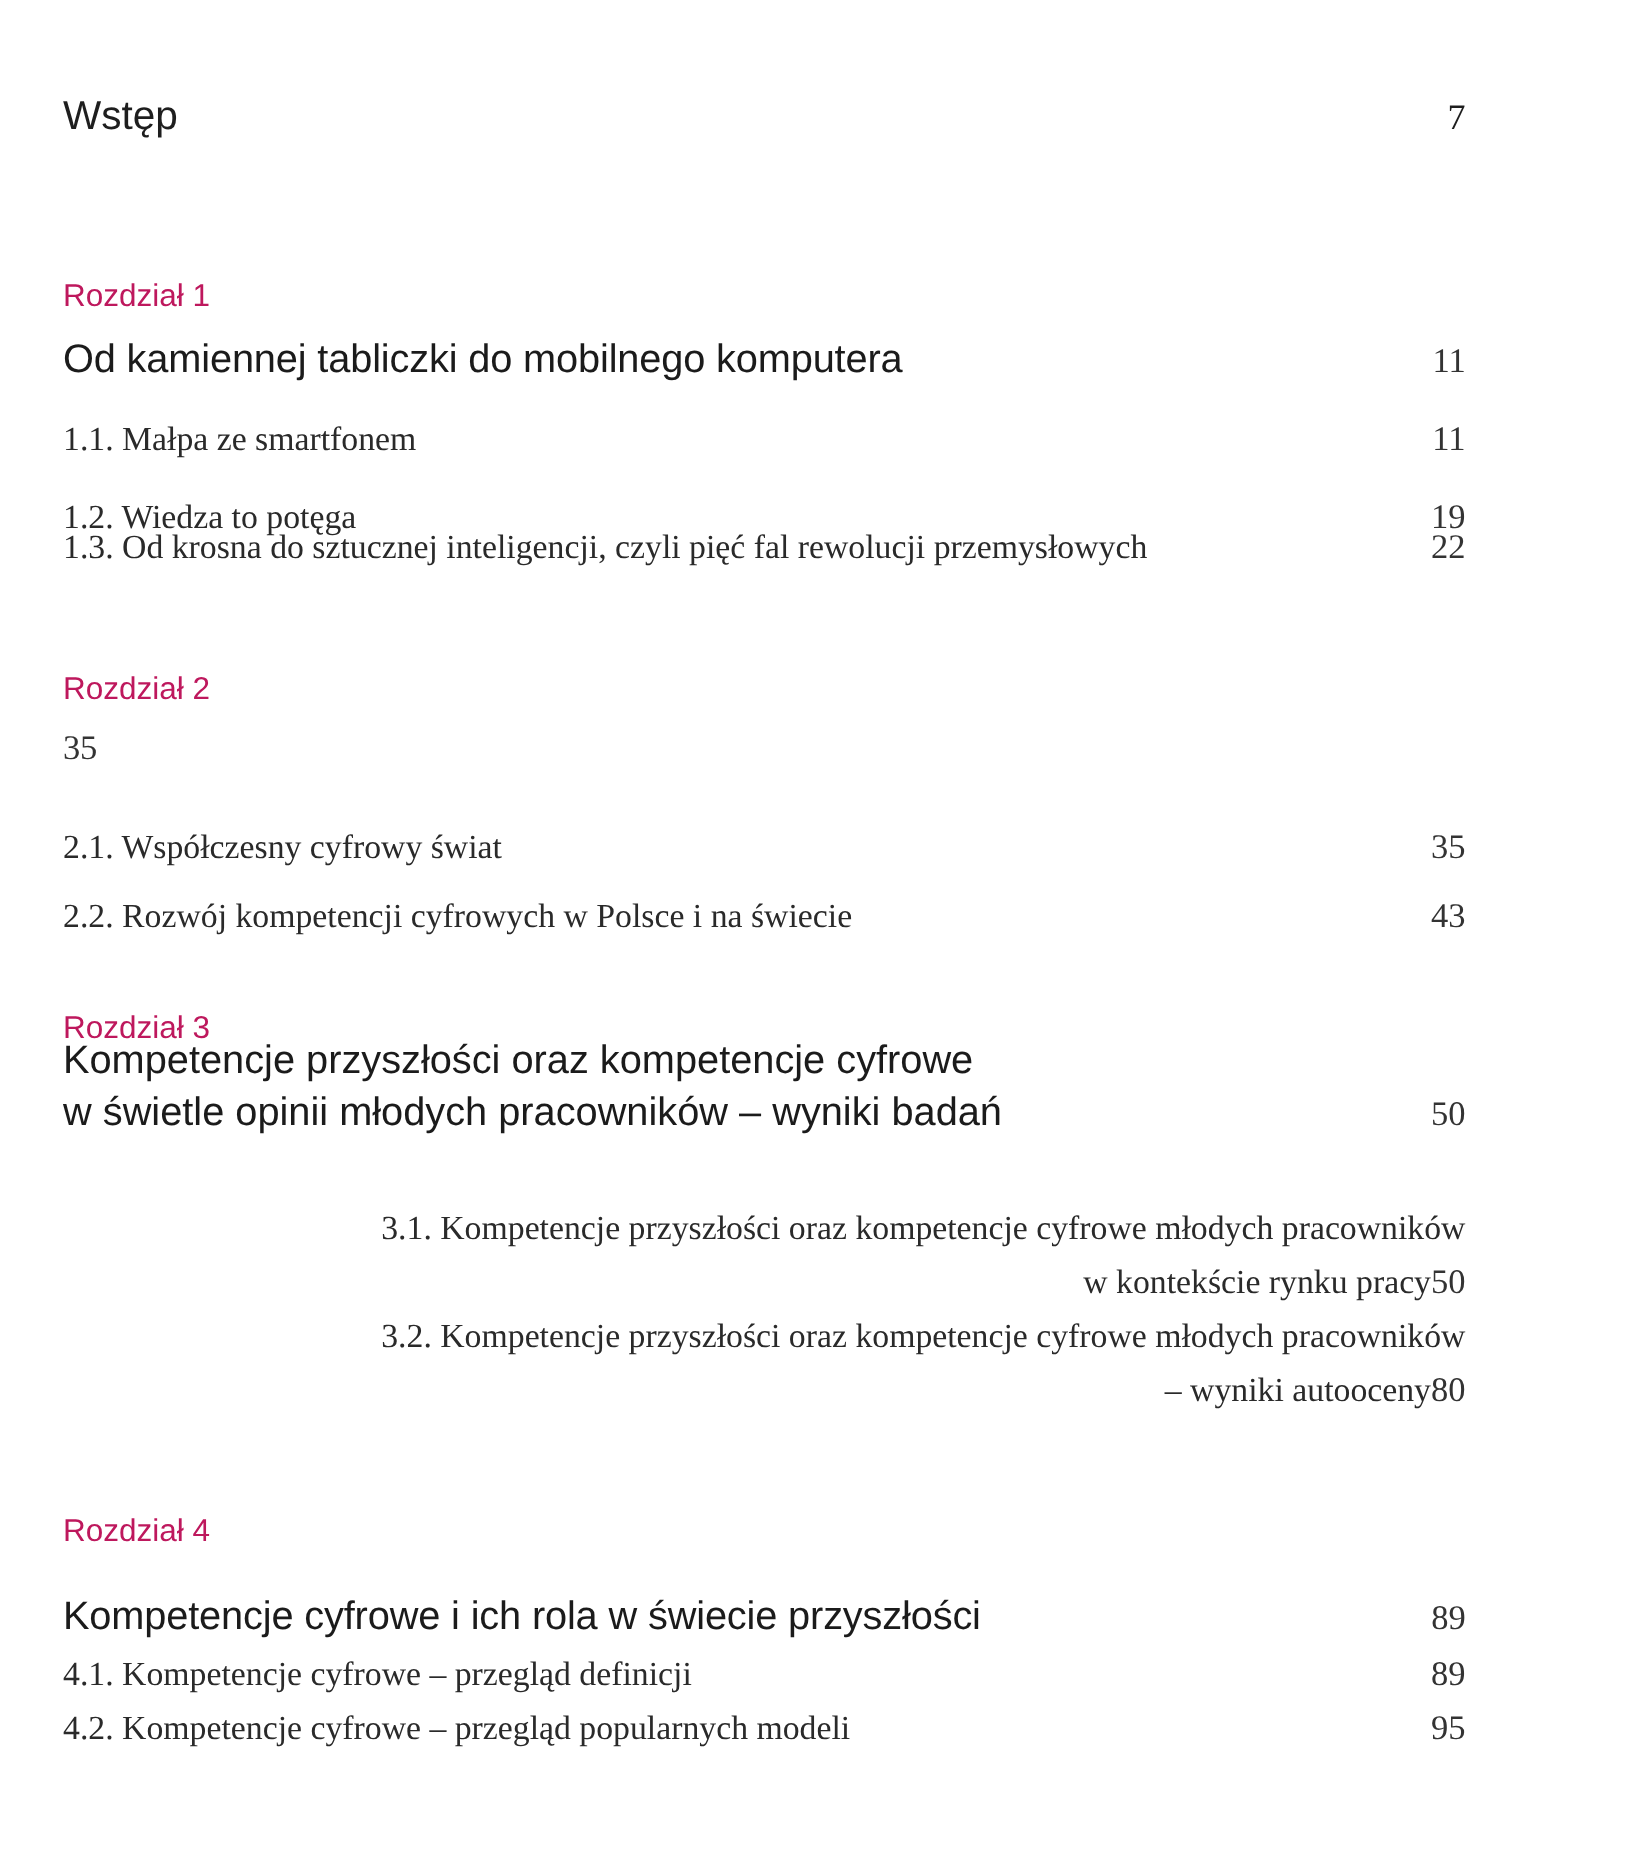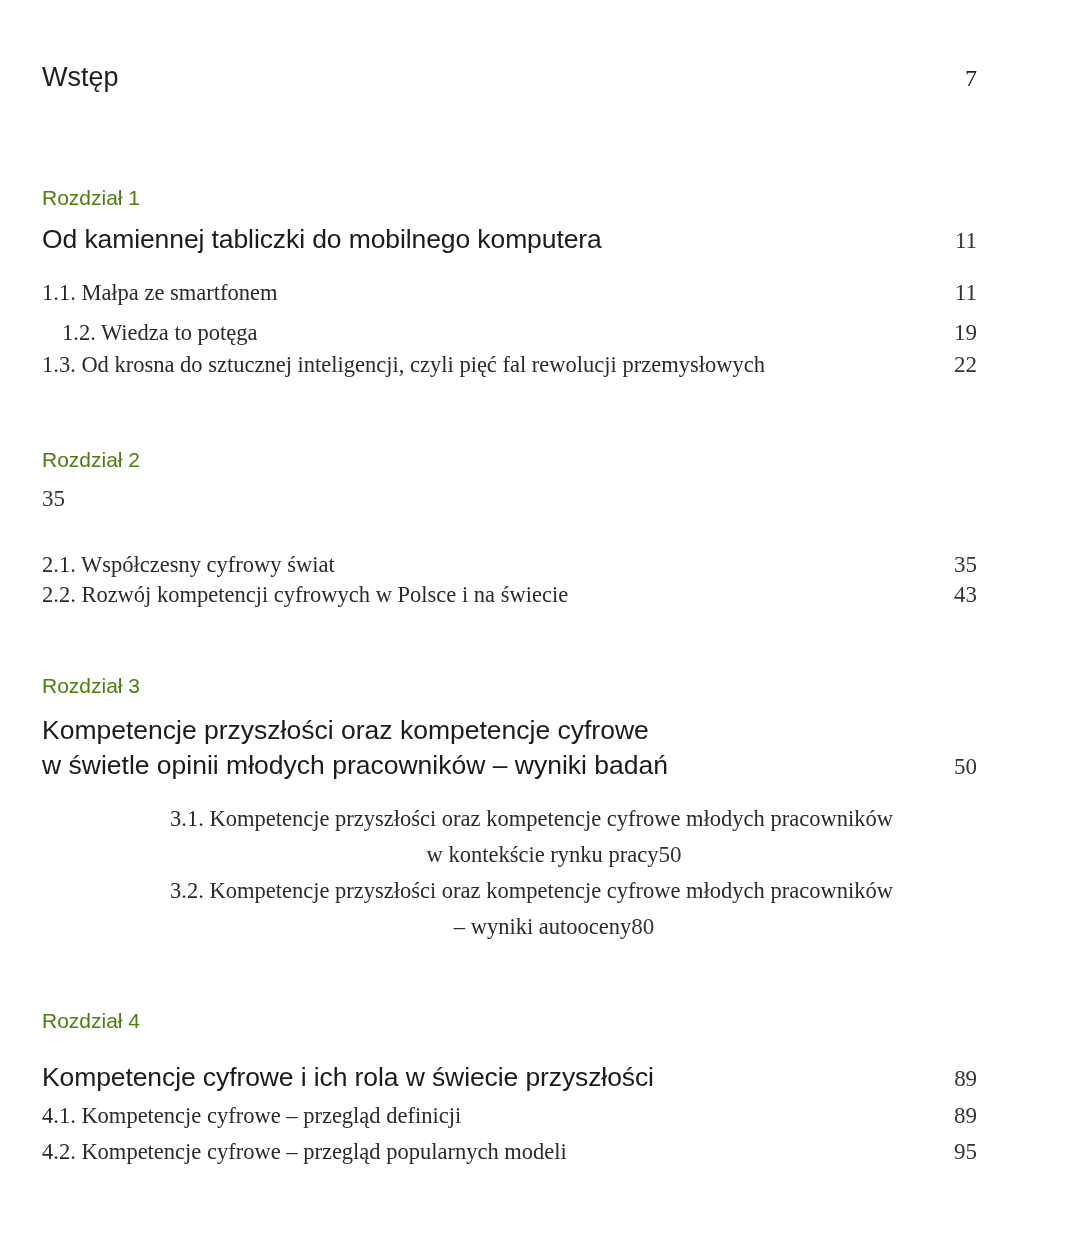--- a/index.html
+++ b/index.html
@@ -39,21 +39,21 @@
       font-size: 27px;
       color: #1e1e1e;
     }
     .intro .pg {
       font-size: 24px;
     }
     .chap-label {
       position: absolute;
       left: 42px;
       font-size: 21px;
-      color: #4d7c0f;
+      color: #be185d;
     }
     .chap-title {
       font-size: 26.5px;
       color: #1b1b1b;
       letter-spacing: -0.1px;
     }
     .chap-title .pg {
       font-family: "Liberation Serif", "DejaVu Serif", serif;
       font-size: 23px;
       color: #333;
@@ -87,21 +87,21 @@
     .sec-multi {
       position: absolute;
       left: 42px;
       right: 70px;
       font-size: 22.5px;
       line-height: 36px;
       color: #2a2a2a;
     }
     .sec-multi .row {
       display: flex;
-      justify-content: center;
+      justify-content: flex-end;
       align-items: baseline;
       margin-left: 44px;
     }
     .sec-multi .indent {
       padding-left: 45px;
     }
     .sec-multi .pg {
       font-size: 23px;
       color: #333;
     }
@@ -118,44 +118,44 @@
 
   <div class="chap-label sans" style="top:186px;">Rozdział 1</div>
   <div class="line chap-title sans" style="top:224px;">
     <span>Od kamiennej tabliczki do mobilnego komputera</span>
     <span class="pg">11</span>
   </div>
   <div class="line sec serif" style="top:280px;gap:24px;">
     <span><span>1.1.</span> <span>Małpa ze smartfonem</span></span>
     <span class="pg">11</span>
   </div>
-  <div class="line sec serif" style="top:320px;margin-left:20px;">
+  <div class="line sec serif" style="top:332px;">
     <span><span>1.2.</span> <span>Wiedza to potęga</span></span>
     <span class="pg">19</span>
   </div>
   <div class="line sec serif" style="top:352px;">
     <span><span>1.3.</span> <span>Od krosna do sztucznej inteligencji, czyli pięć fal rewolucji przemysłowych</span></span>
     <span class="pg">22</span>
   </div>
 
   <div class="chap-label sans" style="top:448px;">Rozdział 2</div>
   <div class="line chap-title sans" style="top:486px;">
     <span class="pg">35</span>
   </div>
   <div class="line sec serif" style="top:542px;margin-top:10px;">
     <span><span>2.1.</span> <span>Współczesny cyfrowy świat</span></span>
     <span class="pg">35</span>
   </div>
-  <div class="line sec serif" style="top:582px;">
+  <div class="line sec serif" style="top:598px;">
     <span><span>2.2.</span> <span>Rozwój kompetencji cyfrowych w Polsce i na świecie</span></span>
     <span class="pg">43</span>
   </div>
 
   <div class="chap-label sans" style="top:674px;">Rozdział 3</div>
-  <div class="chap-title-multi sans" style="top:713px;">
+  <div class="chap-title-multi sans" style="top:689px;">
     <div class="row">
       <span>Kompetencje przyszłości oraz kompetencje cyfrowe</span>
     </div>
     <div class="row">
       <span>w świetle opinii młodych pracowników – wyniki badań</span>
       <span class="pg">50</span>
     </div>
   </div>
   <div class="sec-multi serif" style="top:801px;">
     <div class="row">

